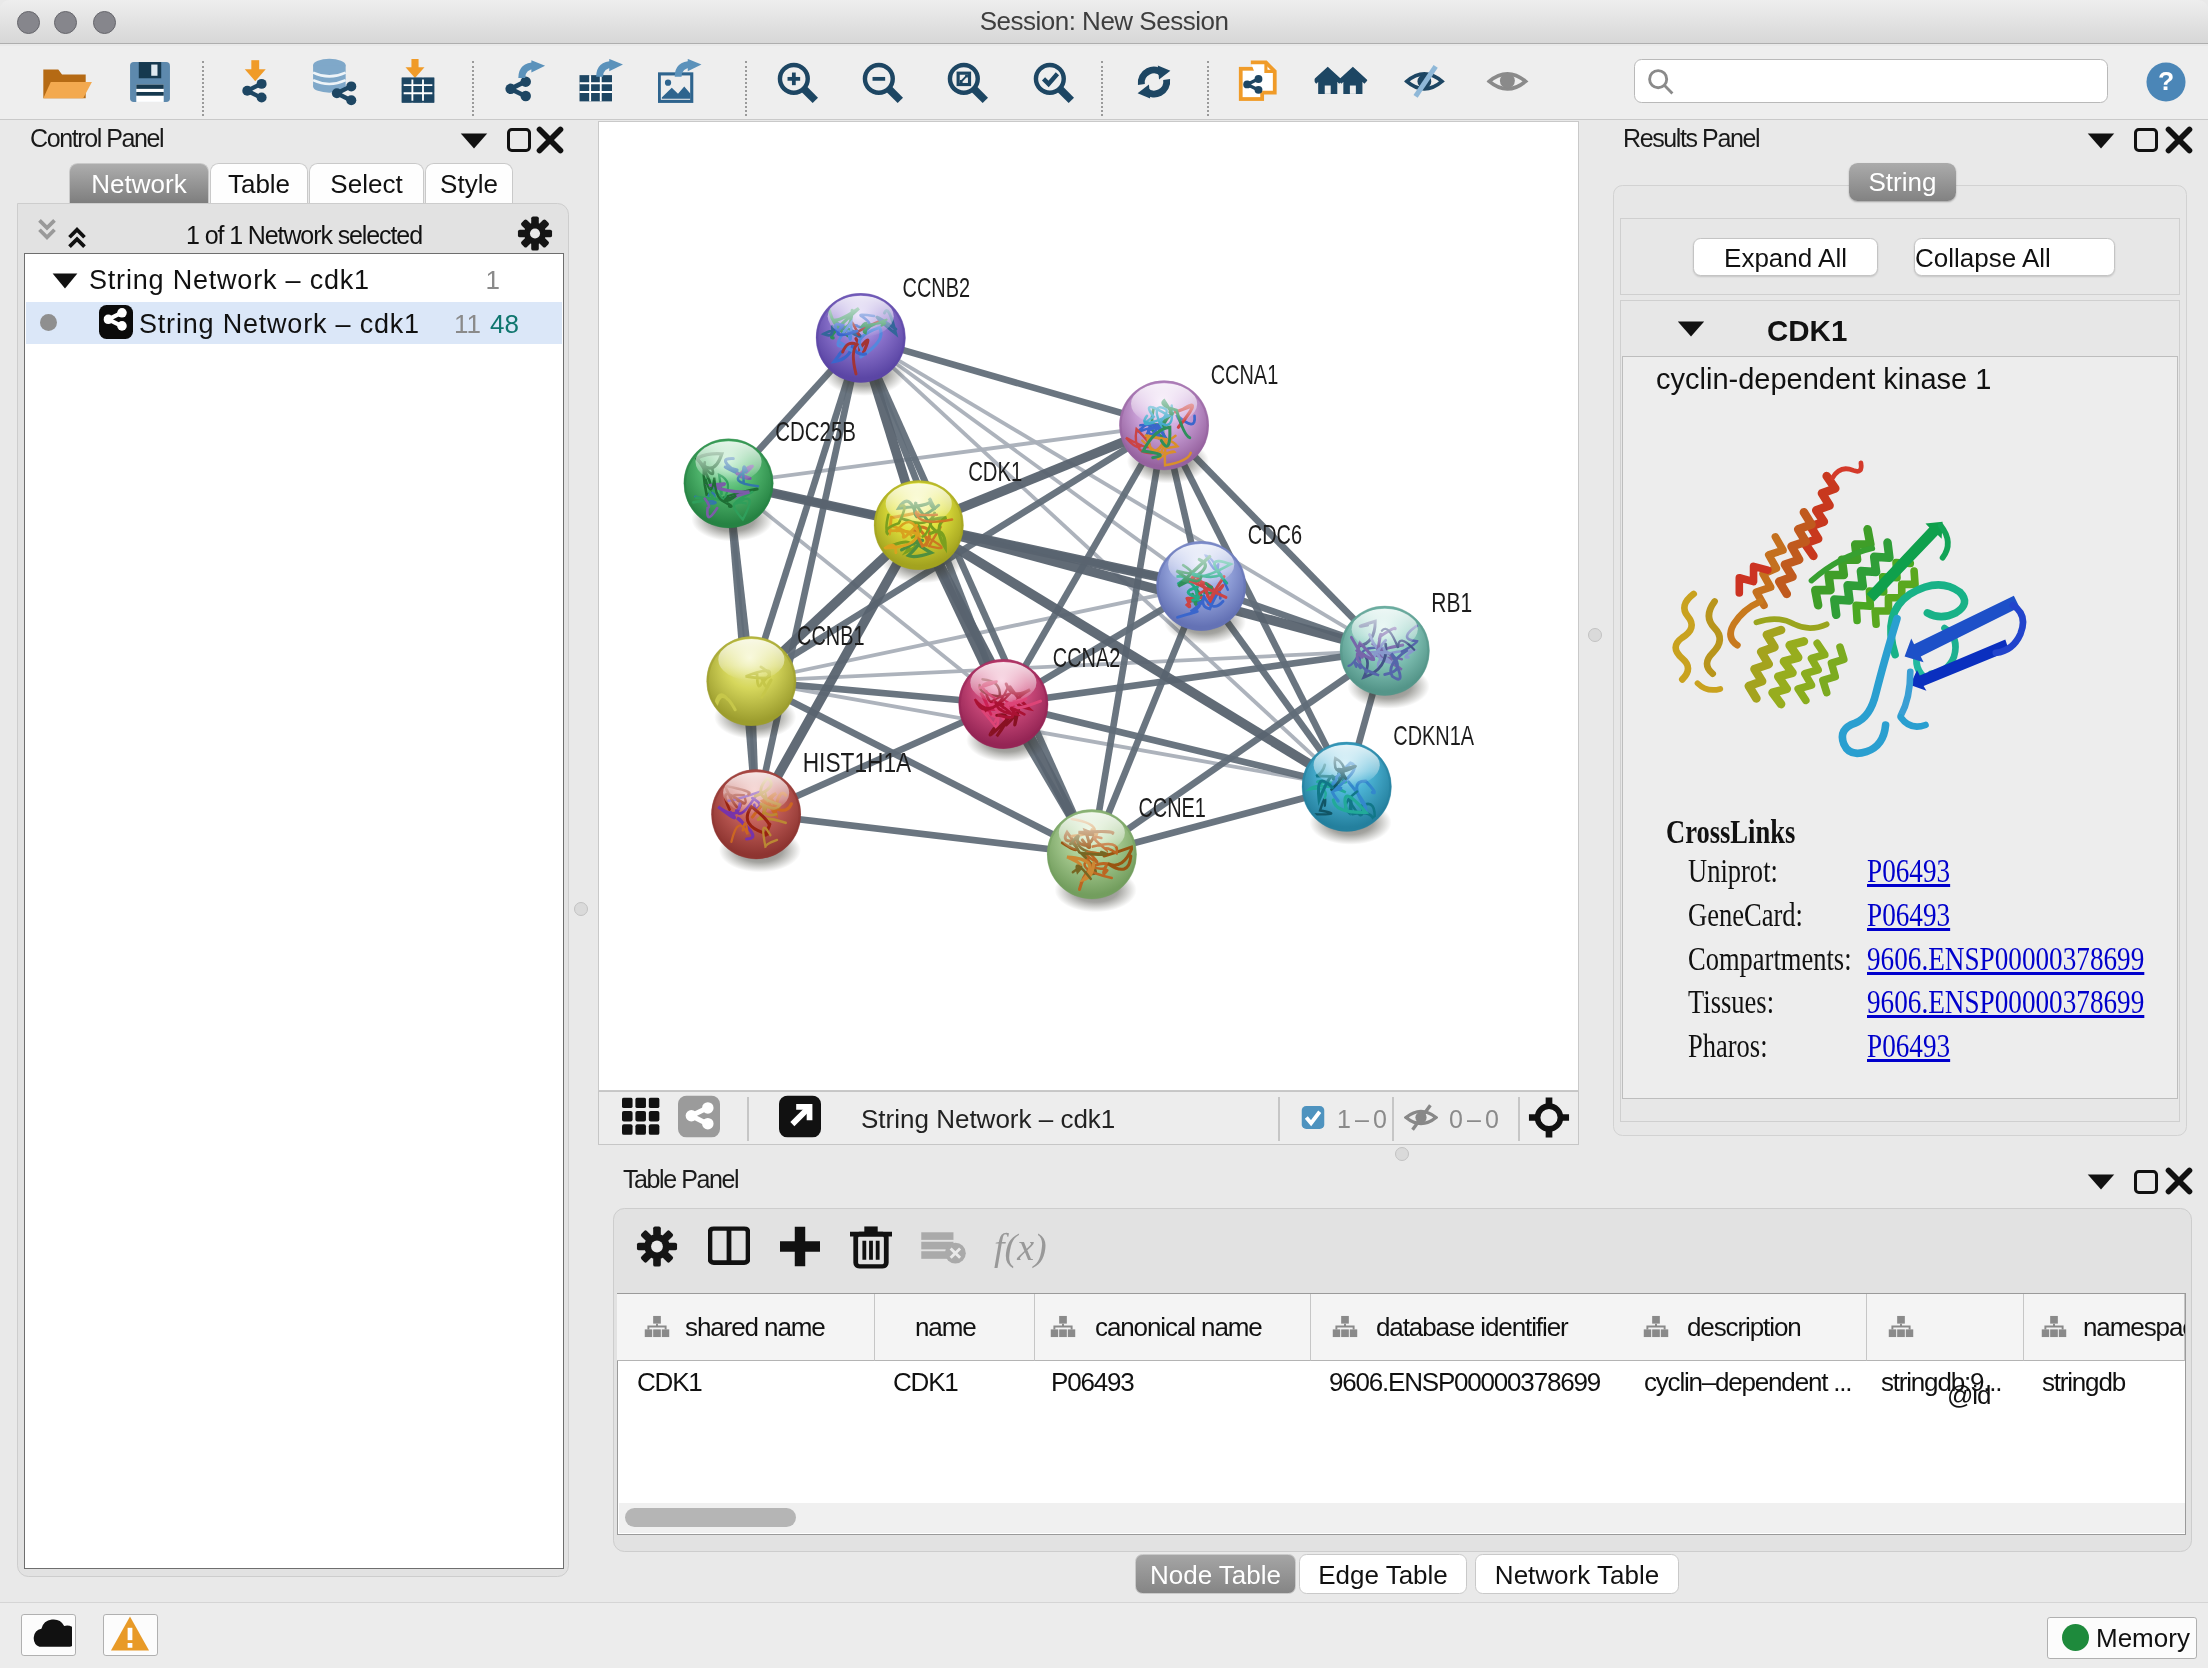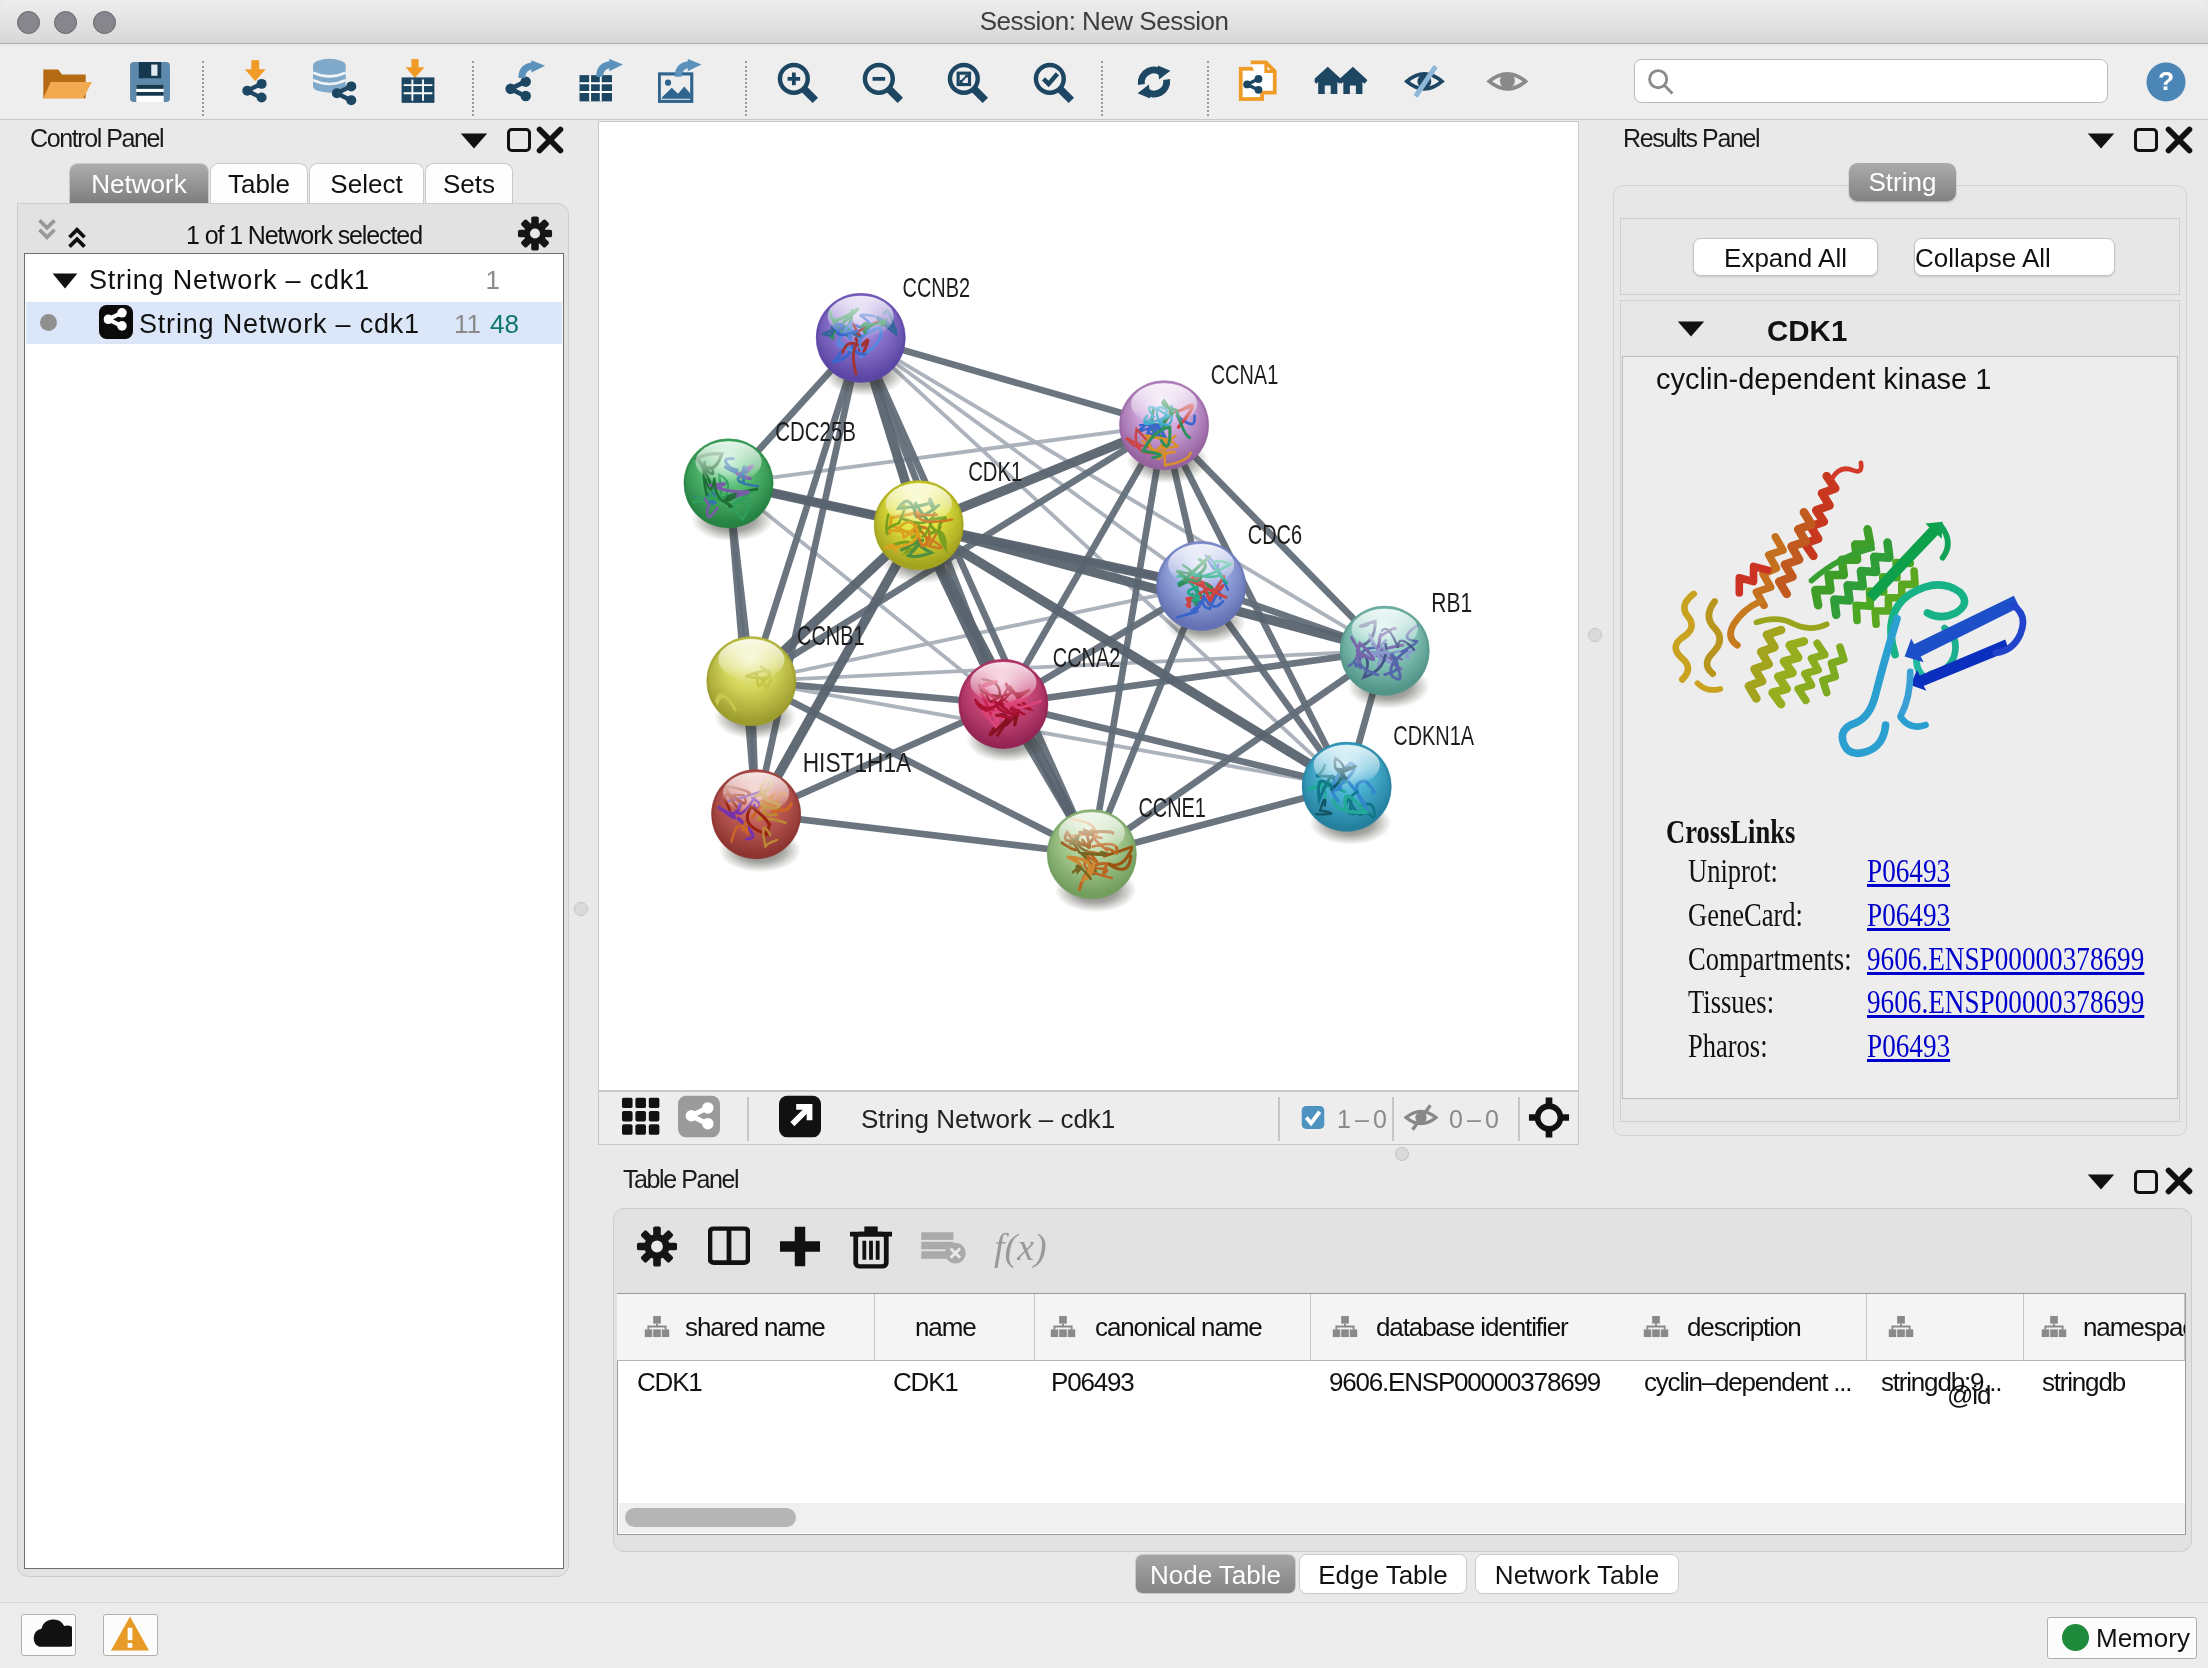--- a/index.html
+++ b/index.html
@@ -193,21 +193,21 @@
 <svg class="ic" style="left:474px;top:140px" width="34" height="21" viewBox="0 0 36 22">
     <path d="M4 4 L32 4 L18 20 Z" fill="#111"></path>
   </svg>
 <div style="position:absolute;left:507px;top:128px;width:24px;height:24px;border:3.3px solid #111;border-radius:4.8px"></div>
 <svg class="ic" style="left:550px;top:140px" width="28.5" height="28.5" viewBox="0 0 30 30">
     <path d="M4 4 L26 26 M26 4 L4 26" stroke="#111" stroke-width="6" stroke-linecap="round"></path>
   </svg>
 <div style="position:absolute;left:69px;top:163px;width:140px;height:40px;border-radius:8.6px 8.6px 0 0;background:linear-gradient(#adadad,#7e7e7e);color:#fff;font-size:26px;text-align:center;line-height:40px;border:1px solid #c9c9c9;border-bottom:none">Network</div>
 <div style="position:absolute;left:210px;top:163px;width:98px;height:40px;border-radius:8.6px 8.6px 0 0;background:#fefefe;color:#111;font-size:26px;text-align:center;line-height:40px;border:1px solid #c9c9c9;border-bottom:none">Table</div>
 <div style="position:absolute;left:309px;top:163px;width:115px;height:40px;border-radius:8.6px 8.6px 0 0;background:#fefefe;color:#111;font-size:26px;text-align:center;line-height:40px;border:1px solid #c9c9c9;border-bottom:none">Select</div>
-<div style="position:absolute;left:425px;top:163px;width:88px;height:40px;border-radius:8.6px 8.6px 0 0;background:#fefefe;color:#111;font-size:26px;text-align:center;line-height:40px;border:1px solid #c9c9c9;border-bottom:none">Sets</div>
+<div style="position:absolute;left:425px;top:163px;width:88px;height:40px;border-radius:8.6px 8.6px 0 0;background:#fefefe;color:#111;font-size:26px;text-align:center;line-height:40px;border:1px solid #c9c9c9;border-bottom:none">Style</div>
 <div style="position:absolute;left:17px;top:203px;width:552px;height:1374px;background:#e2e2e2;border-radius:0 11.4px 11.4px 11.4px;border:1px solid #cdcdcd"></div>
 <div class="ic" style="left:47px;top:235px"><svg width="21" height="30" viewBox="0 0 22 32" style="">
       <path d="M3 2 L11 10 L19 2 M3 12 L11 20 L19 12" fill="none" stroke="#999" stroke-width="4"></path>
     </svg></div>
 <div class="ic" style="left:77px;top:235px"><svg width="21" height="30" viewBox="0 0 22 32" style="">
       <path d="M3 20 L11 12 L19 20 M3 30 L11 22 L19 30" fill="none" stroke="#111" stroke-width="4"></path>
     </svg></div>
 <div style="position:absolute;left:114px;top:221px;width:380px;height:28.5px;font-size:25px;letter-spacing:-1.1px;color:#111;text-align:center">1 of 1 Network selected</div>
 <div class="ic" style="left:535px;top:235px"><svg width="36" height="36" viewBox="0 0 38 38" style="">
       <circle cx="19.0" cy="19.0" r="11.4" fill="#151515"></circle>

